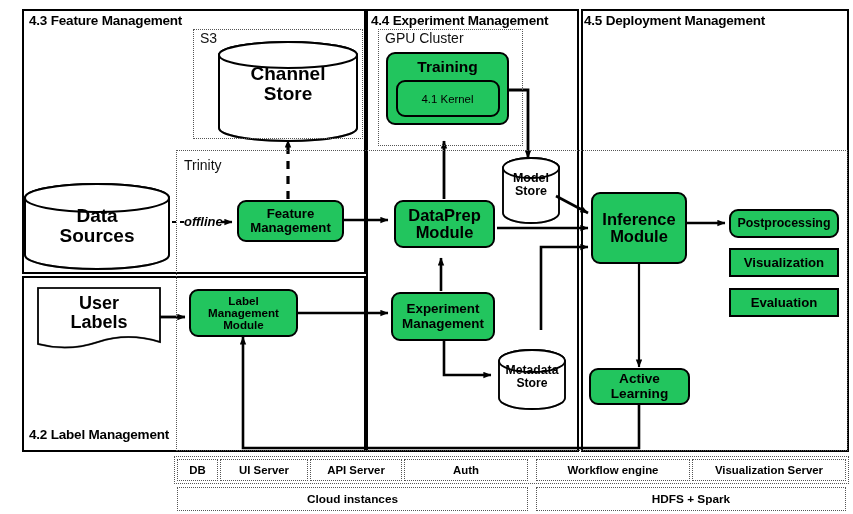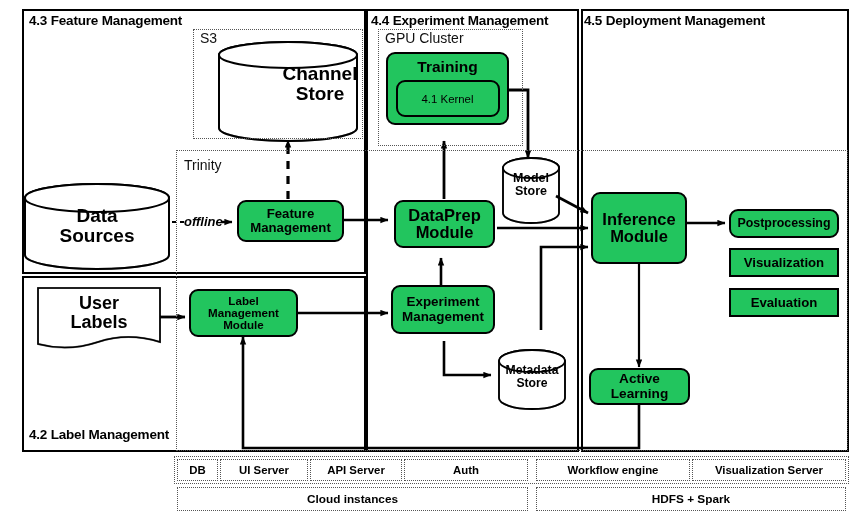--- a/index.html
+++ b/index.html
@@ -17,21 +17,21 @@
 
   
   .dgroup{border:1.6px dotted #555;background:transparent;}
   .dgroup-label{position:absolute;font-size:14px;color:#111;white-space:nowrap;}
 
   
   .box{display:flex;align-items:center;justify-content:center;text-align:center;
        border:2px solid #000;background:#22c55e;line-height:1.06;}
   .rounded{border-radius:9px;}
   .bold{font-weight:bold;}
-  .fs15{font-size:15px;padding-left:32px;}
+  .fs15{font-size:15px;}
 
   
   .chip{display:flex;align-items:center;justify-content:center;
         border:1.6px dotted #555;font-weight:bold;font-size:11.4px;background:#fff;
         text-align:right;}
   .chipwide{display:flex;align-items:center;justify-content:center;
         border:1.6px dotted #555;font-weight:bold;font-size:11.8px;background:#fff;}
 
   .cyl-label{position:absolute;left:0;right:0;text-align:center;
      font-weight:bold;line-height:1.05;pointer-events:none;}
@@ -199,21 +199,21 @@
   <div class="abs box bold" style="left:729px;top:288px;width:110px;height:29px;">
     <span style="font-size:13.2px;">Evaluation</span>
   </div>
 
   <div class="abs box rounded bold" style="left:189px;top:289px;width:109px;height:48px;flex-direction:column;">
     <div style="font-size:11.6px;">Label</div>
     <div style="font-size:11.6px;">Management</div>
     <div style="font-size:11.6px;">Module</div>
   </div>
 
-  <div class="abs box rounded bold" style="left:391px;top:285px;width:104px;height:49px;flex-direction:column;">
+  <div class="abs box rounded bold" style="left:391px;top:292px;width:104px;height:49px;flex-direction:column;">
     <div style="font-size:13.4px;">Experiment</div>
     <div style="font-size:13.4px;">Management</div>
   </div>
 
   <div class="abs box rounded bold" style="left:589px;top:368px;width:101px;height:37px;flex-direction:column;">
     <div style="font-size:13.6px;">Active</div>
     <div style="font-size:13.6px;">Learning</div>
   </div>
 
   <div class="abs dgroup" style="left:174px;top:456px;width:675px;height:28px;"></div>

